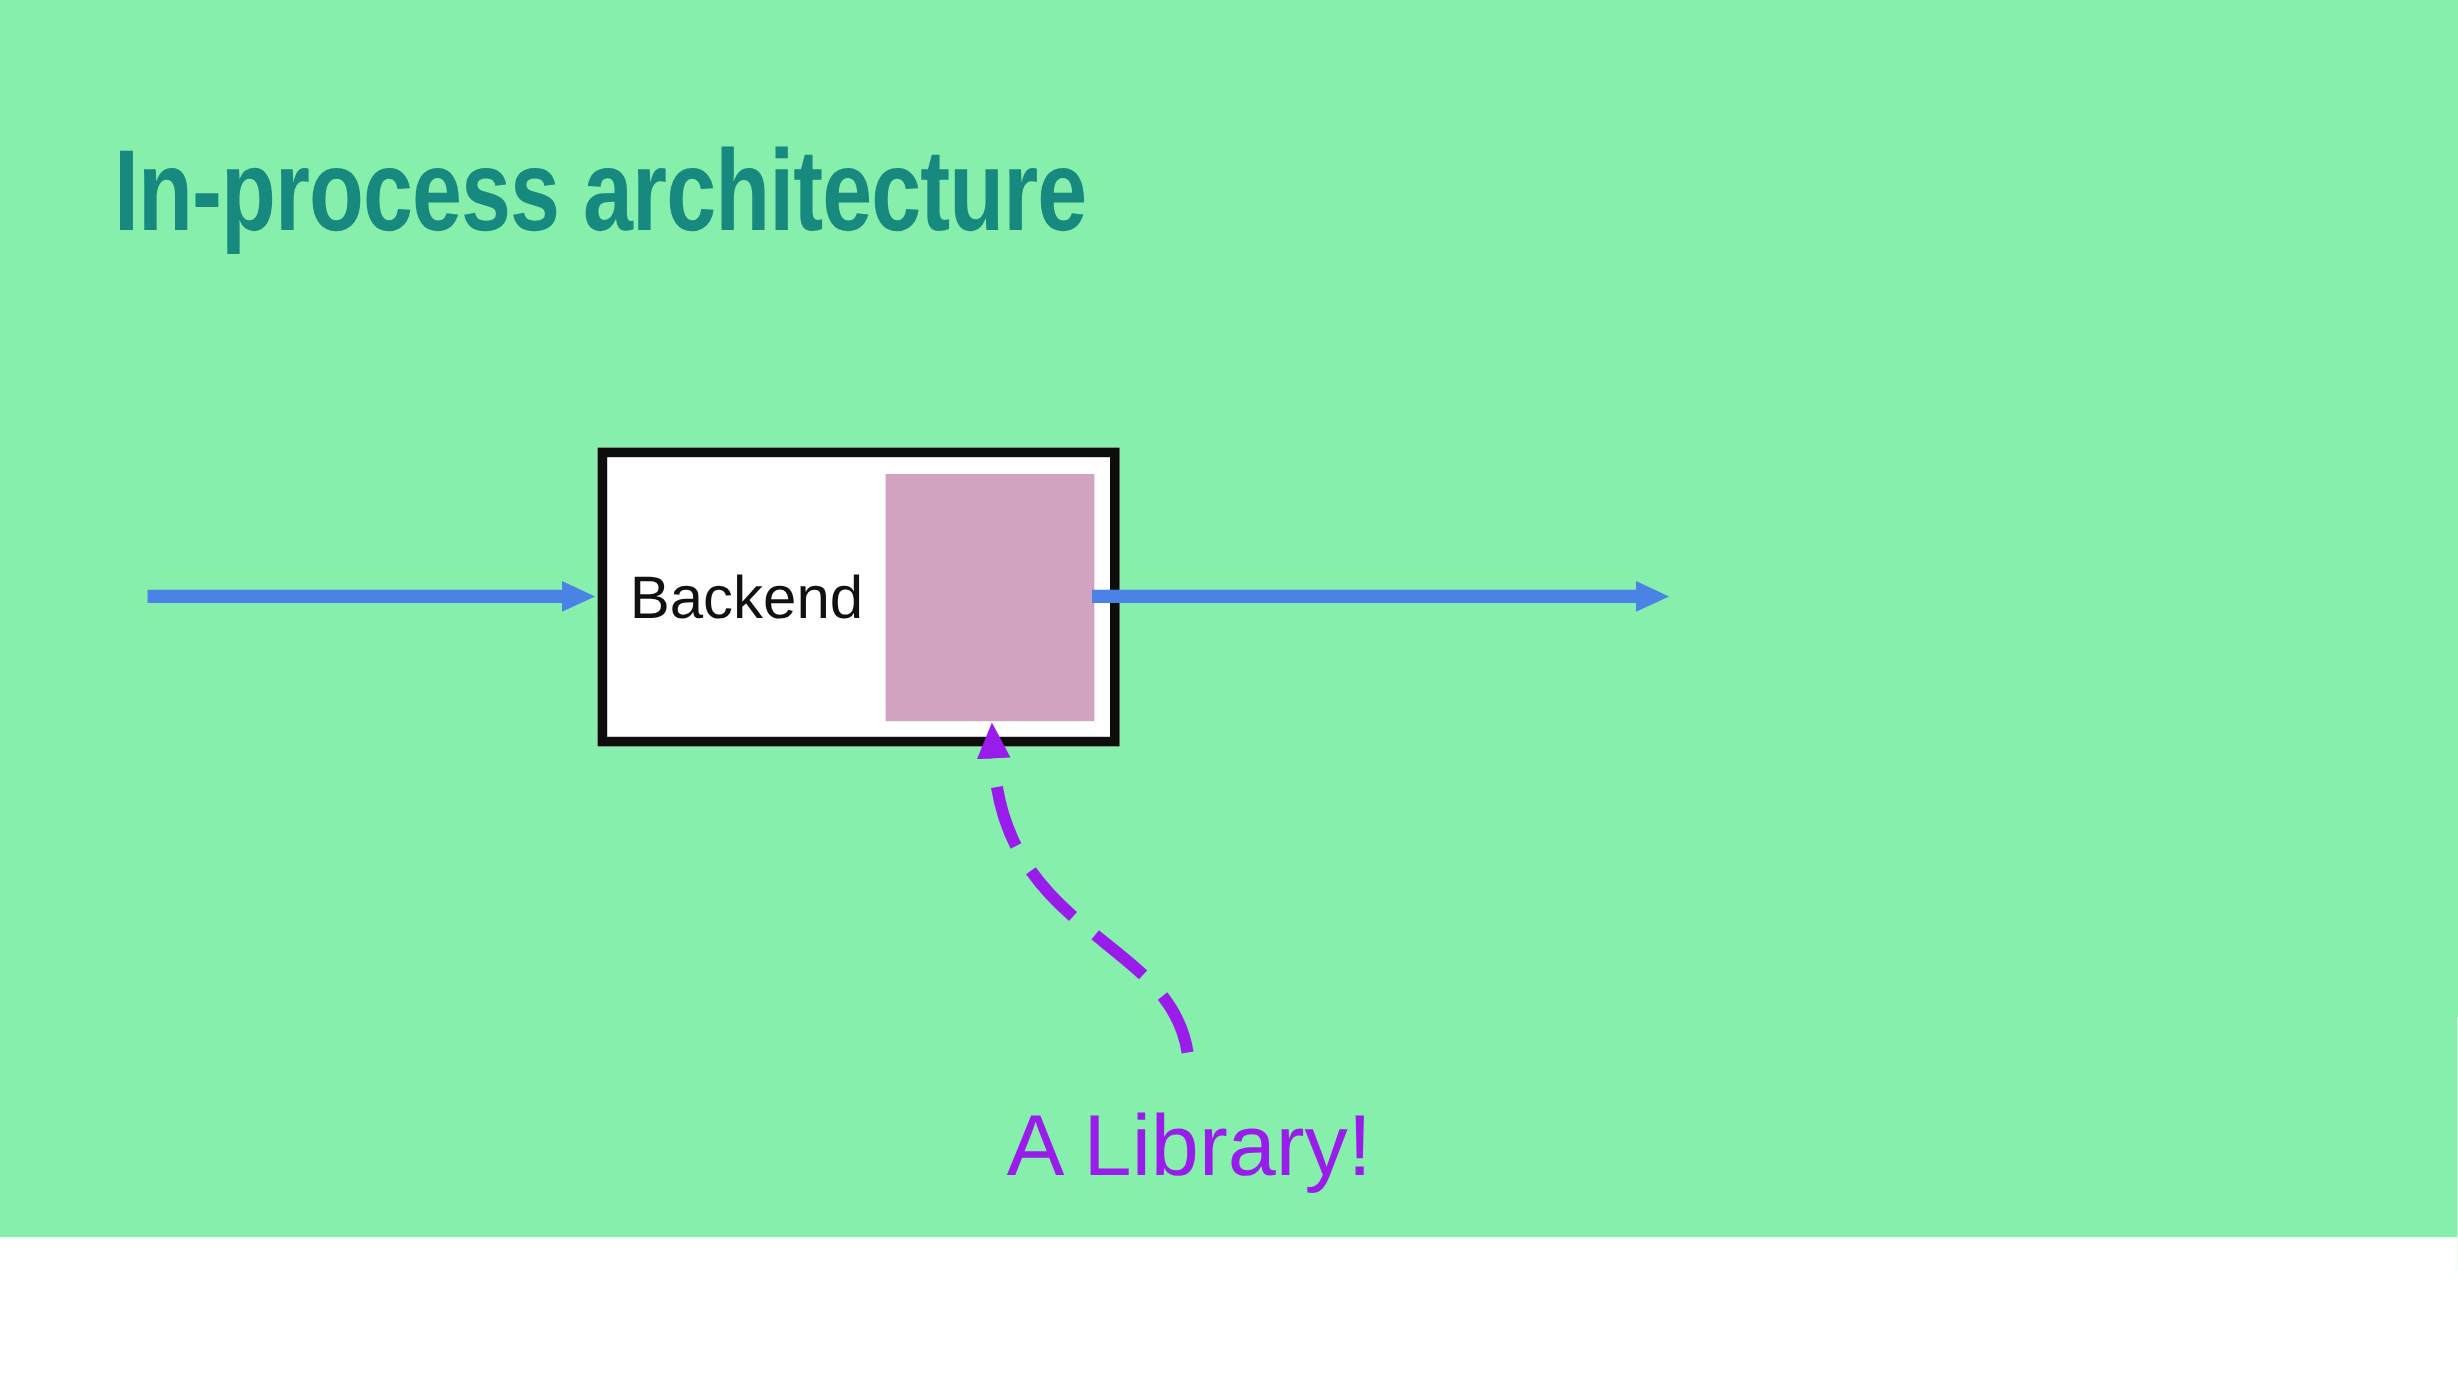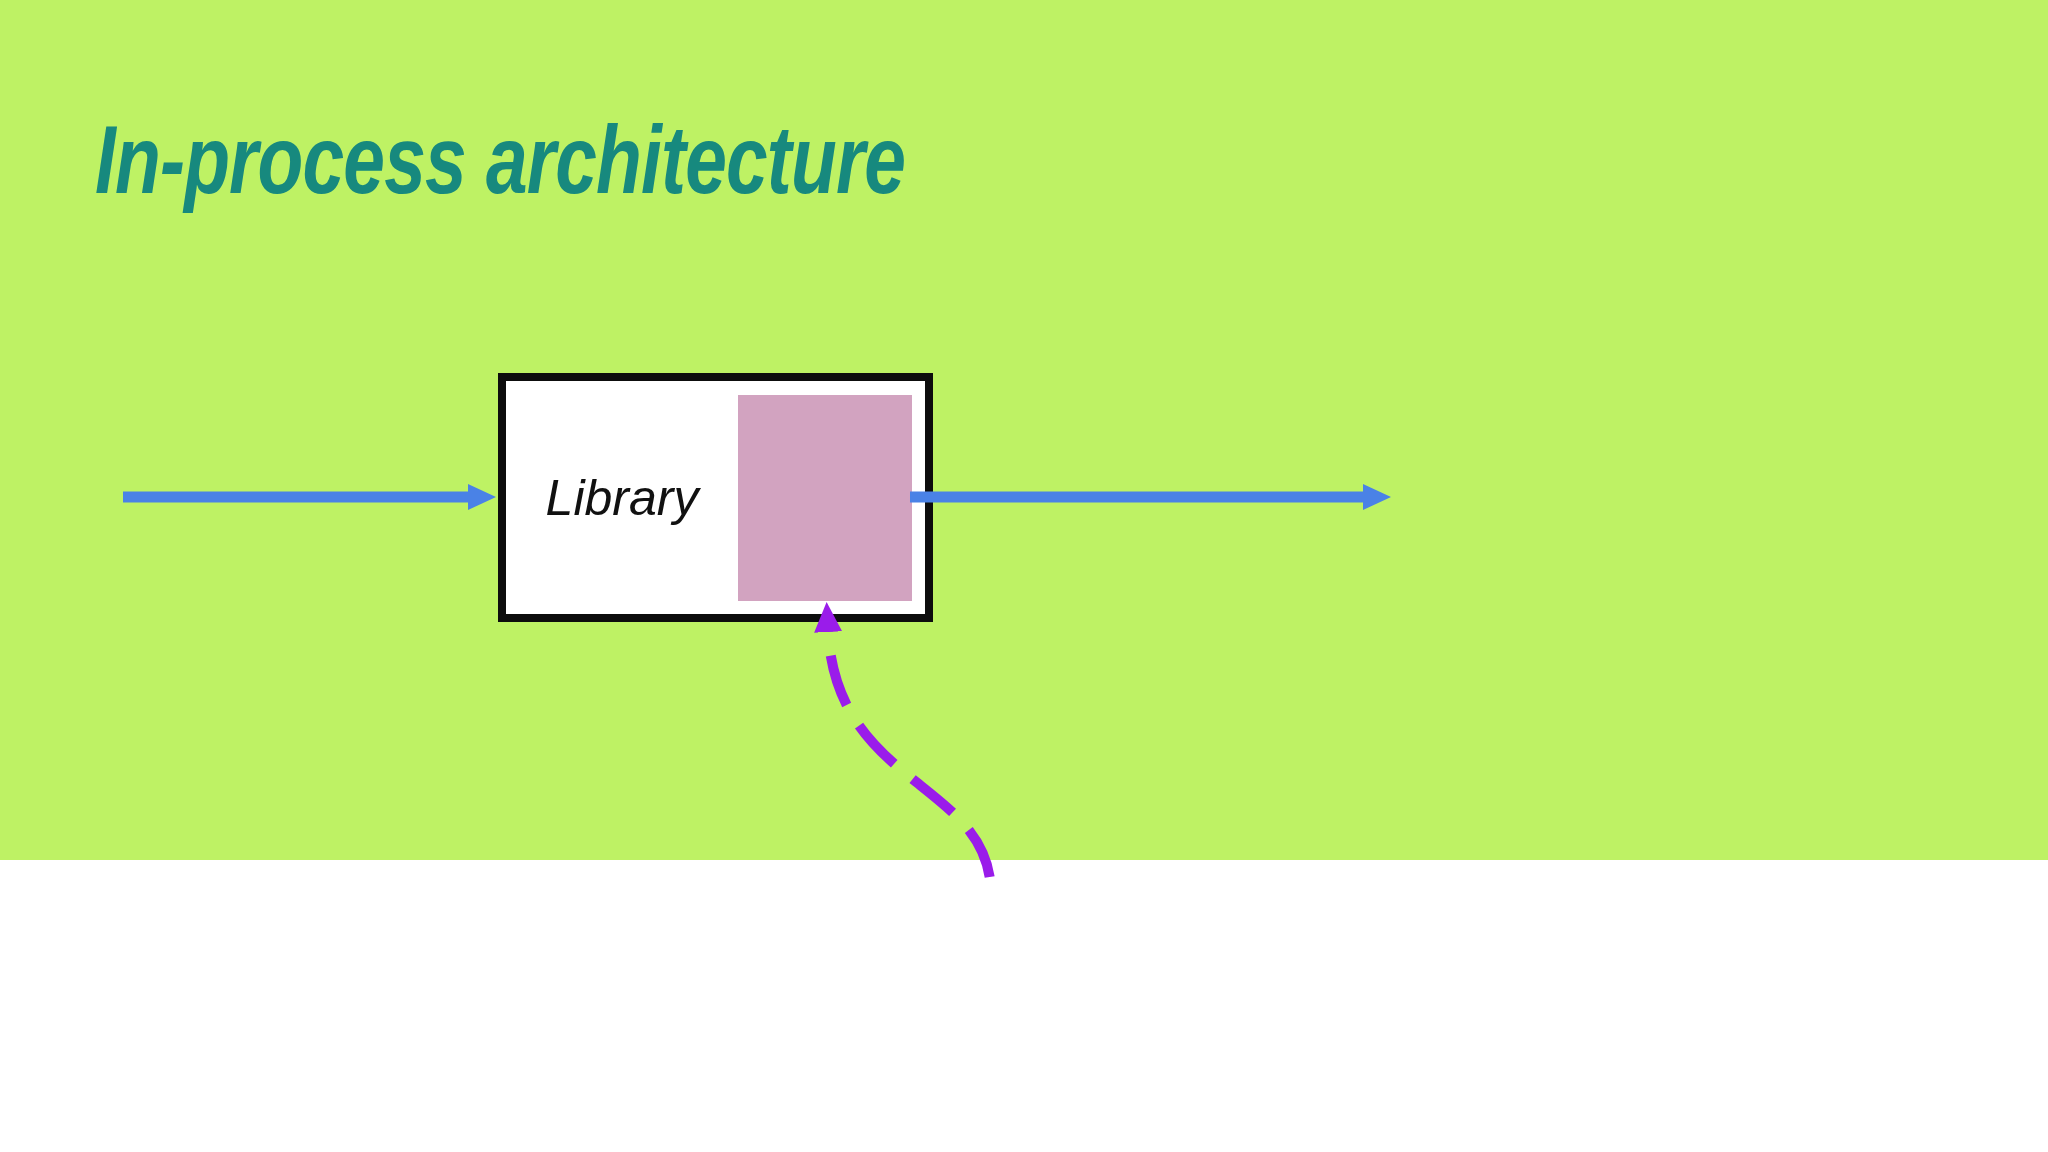--- a/index.html
+++ b/index.html
@@ -10,24 +10,23 @@
     --box-border-black: #0d0d0d;
     --label-black: #111111;
   }
   * { box-sizing: border-box; }
   html, body { margin: 0; padding: 0; background: #ffffff; }
   body { width: 2048px; height: 1152px; overflow: hidden; }
 
   .stage {
     position: relative;
     width: 2048px;
-    height: 860px;
-    background: #bef264;
+    height: 1031px;
+    background: #86efac;
     font-family: "Liberation Sans", sans-serif;
-    font-style: italic;
   }
 
   .slide-title {
     position: absolute;
     left: 95px;
     top: 112px;
     margin: 0;
     font-family: "Liberation Sans", sans-serif;
     font-size: 96px;
     font-weight: bold;
@@ -117,21 +116,21 @@
 </style>
 </head>
 <body>
 
 <div class="stage">
 
   <h1 class="slide-title">In-process architecture</h1>
 
   <div class="node-box frontend-box">
     <div class="label-area">
-      <span class="node-label">Library</span>
+      <span class="node-label">Backend</span>
     </div>
     <div class="library-block"></div>
   </div>
 
 
   <svg class="arrows-layer" viewBox="0 0 2048 1152" xmlns="http://www.w3.org/2000/svg">
     <defs>
       <marker id="head-blue" markerUnits="userSpaceOnUse" markerWidth="30" markerHeight="28" refX="1" refY="13" orient="auto">
         <path d="M0,0 L28,13 L0,26 Z" fill="#4a82e6"></path>
       </marker>
@@ -140,14 +139,15 @@
       </marker>
     </defs>
 
     <line class="arrow-blue" x1="123" y1="497" x2="469" y2="497" marker-end="url(#head-blue)"></line>
 
     <line class="arrow-blue" x1="910" y1="497" x2="1364" y2="497" marker-end="url(#head-blue)"></line>
 
     <path class="arrow-purple" d="M 991 897 C 993 780 836 790 828 630" marker-end="url(#head-purple)"></path>
   </svg>
 
+  <div class="library-annotation">A Library!</div>
 
 </div>
 
 </body></html>

